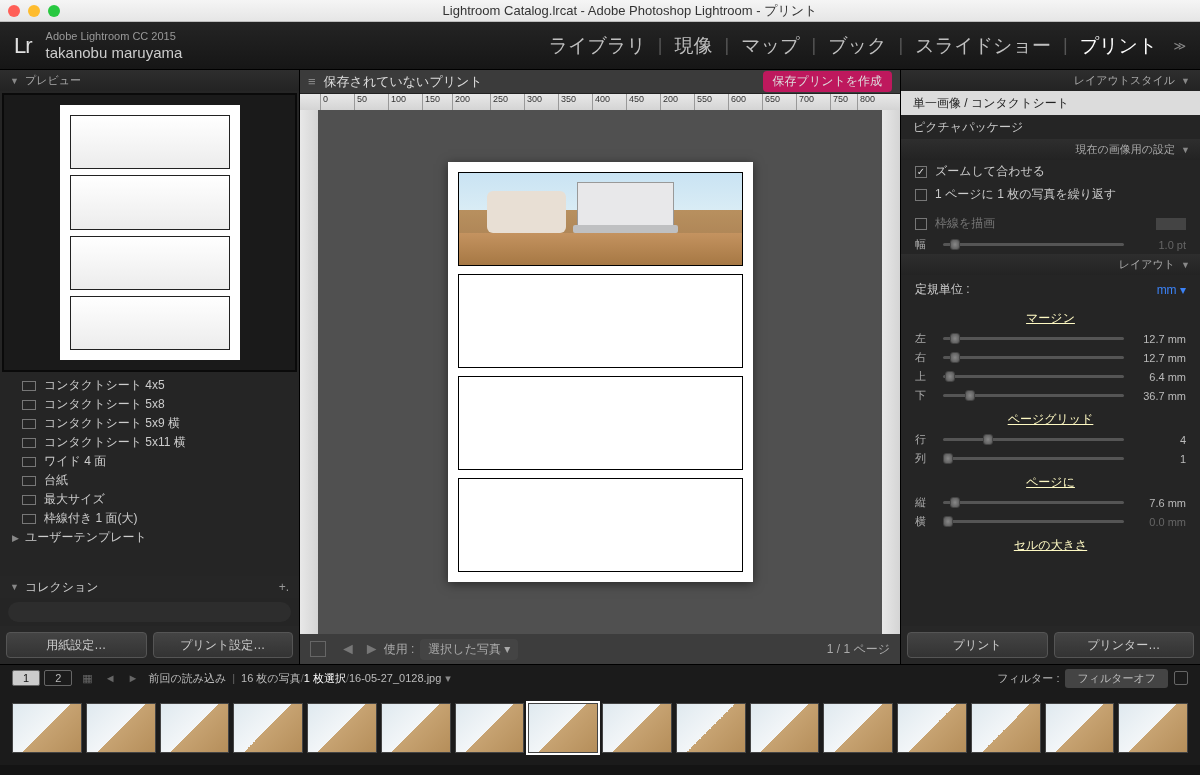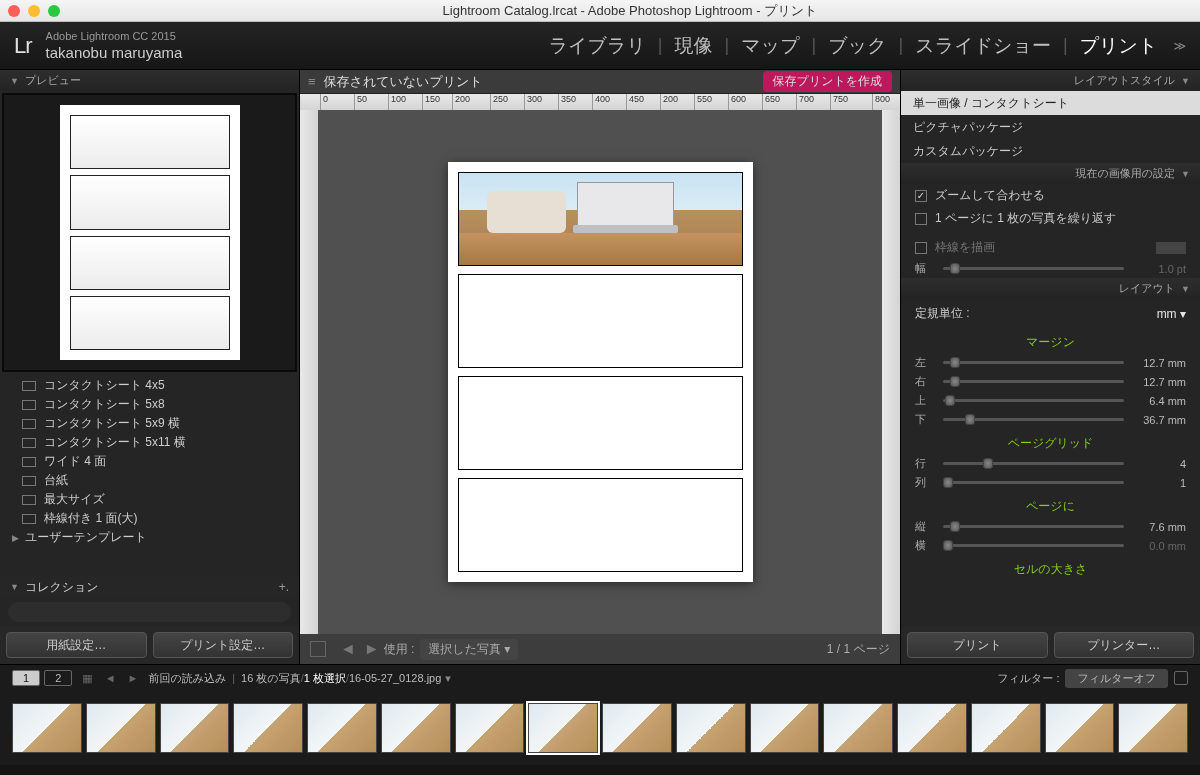--- a/index.html
+++ b/index.html
@@ -75,23 +75,23 @@
   .roption.sel { background:#dcdcdc; color:#222;}
   .rchk { display:flex; align-items:center; padding:3px 14px; font-size:12px; color:#ccc;}
   .rchk .box{width:12px;height:12px;border:1px solid #777;margin-right:8px;display:flex;align-items:center;justify-content:center;font-size:10px;color:#ddd;}
   .rchk.dim{color:#777;}
   .sld { display:flex; align-items:center; padding:2px 14px; font-size:11px; color:#ccc;}
   .sld .lab{width:20px;color:#aaa;}
   .sld .track{flex:1;height:3px;background:#555;border-radius:2px;position:relative;margin:0 8px;}
   .sld .thumb{position:absolute;top:-4px;width:10px;height:11px;background:radial-gradient(#888,#555);border-radius:3px;}
   .sld .val{width:54px;text-align:right;color:#bbb;}
   .sld.dim{color:#666;} .sld.dim .val{color:#666;}
-  .subh { padding:6px 8px 2px; font-size:12px; color:#84cc16; text-align:center;}
+  .subh { padding:6px 8px 2px; font-size:12px; color:#fef9c3; text-align:center;text-decoration:underline;}
   .runit { display:flex; align-items:center; padding:6px 14px; font-size:12px; color:#ccc;}
-  .runit .dd{margin-left:auto;color:#e5e5e5;}
+  .runit .dd{margin-left:auto;color:#3b82f6;}
   
   .rbot { display:flex; gap:6px; padding:6px; background:#272727;}
   
   .film { height:111px; background:#1b1b1b; border-top:1px solid #000; display:flex; flex-direction:column;}
   .finfobar { height:26px; display:flex; align-items:center; padding:0 12px; font-size:11px; color:#bbb;}
   .finfobar .pgbtn{border:1px solid #666;padding:1px 10px;border-radius:2px;margin-right:4px;font-size:11px;cursor:pointer;}
   .finfobar .pgbtn.act{background:#ccc;color:#111;}
   .finfobar .grid{margin:0 6px;color:#666;}
   .finfobar .flt{margin-left:auto;display:flex;align-items:center;gap:6px;}
   .finfobar .fsel{background:#444;padding:2px 12px;border-radius:3px;color:#bbb;}
@@ -213,21 +213,21 @@
         <span class="tk" style="left: 224px;">300</span>
         <span class="tk" style="left: 258px;">350</span>
         <span class="tk" style="left: 292px;">400</span>
         <span class="tk" style="left: 326px;">450</span>
         <span class="tk" style="left: 360px;">200</span>
         <span class="tk" style="left: 394px;">550</span>
         <span class="tk" style="left: 428px;">600</span>
         <span class="tk" style="left: 462px;">650</span>
         <span class="tk" style="left: 496px;">700</span>
         <span class="tk" style="left: 530px;">750</span>
-        <span class="tk" style="left: 572px;">800</span>
+        <span class="tk" style="left: 557px;">800</span>
       </div>
     <div class="canvwrap">
       <div class="vruler"></div>
       <div class="canvas">
         <div class="page">
           <div class="cell photo">
             <div class="desk"></div>
               <div class="laptop"></div>
               <div class="person"></div>
           </div>
@@ -248,21 +248,20 @@
     </div>
   </div>
 
   <div class="rpanel">
     <div class="phead right">
       <span>レイアウトスタイル</span>
       <span class="tri r">▼</span>
     </div>
     <div class="roption sel">単一画像 / コンタクトシート</div>
     <div class="roption">ピクチャパッケージ</div>
-    <div class="roption">カスタムパッケージ</div>
 
     <div class="phead right">
       <span>現在の画像用の設定</span>
       <span class="tri r">▼</span>
     </div>
     <div class="rchk">
         <span class="box">✓</span>
         <span>ズームして合わせる</span>
       </div>
     <div class="rchk">

